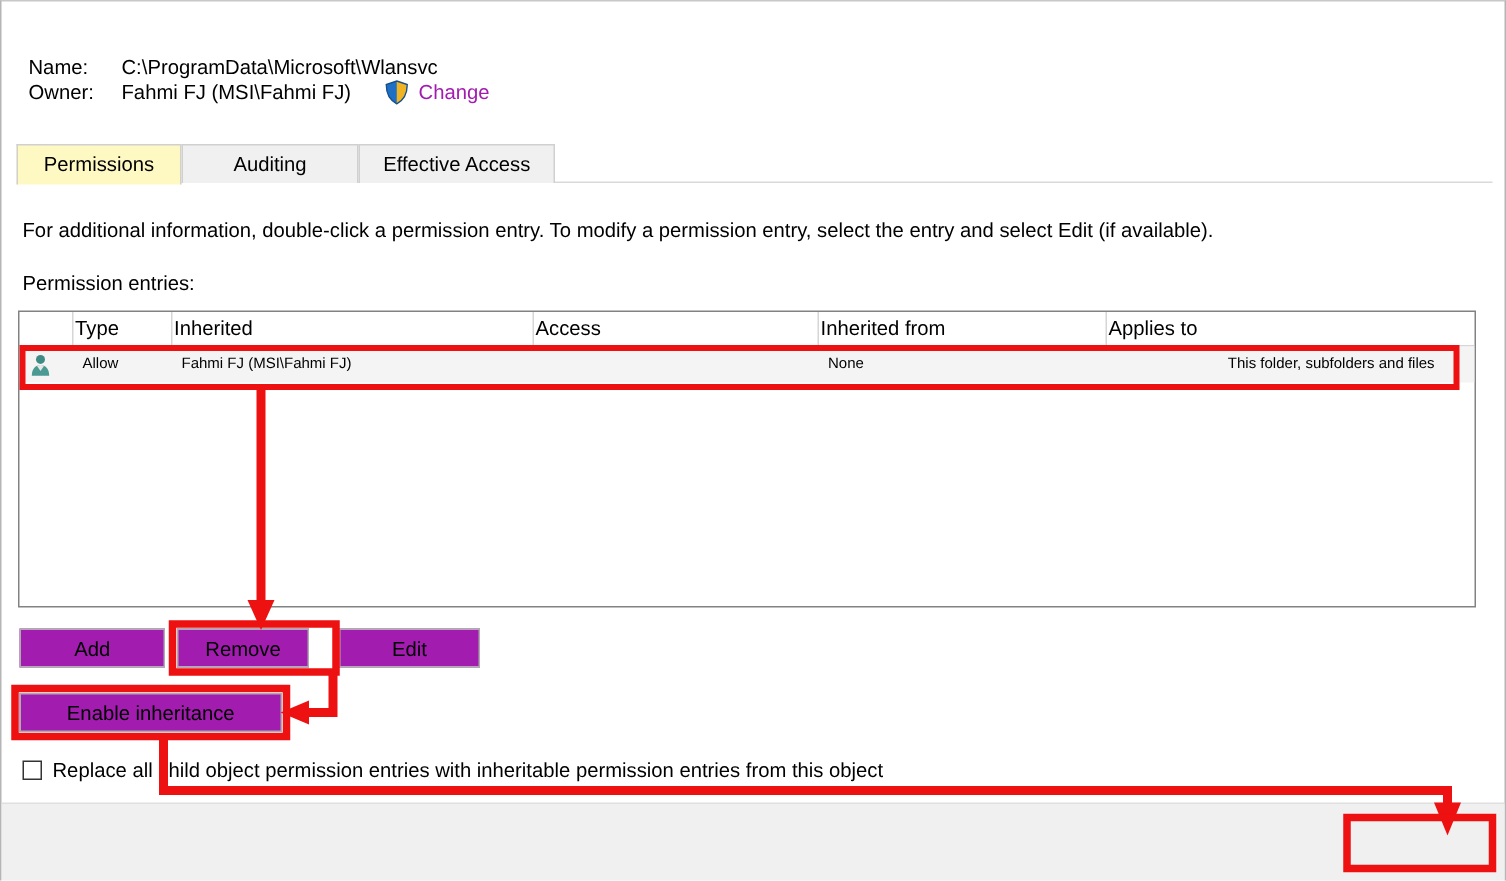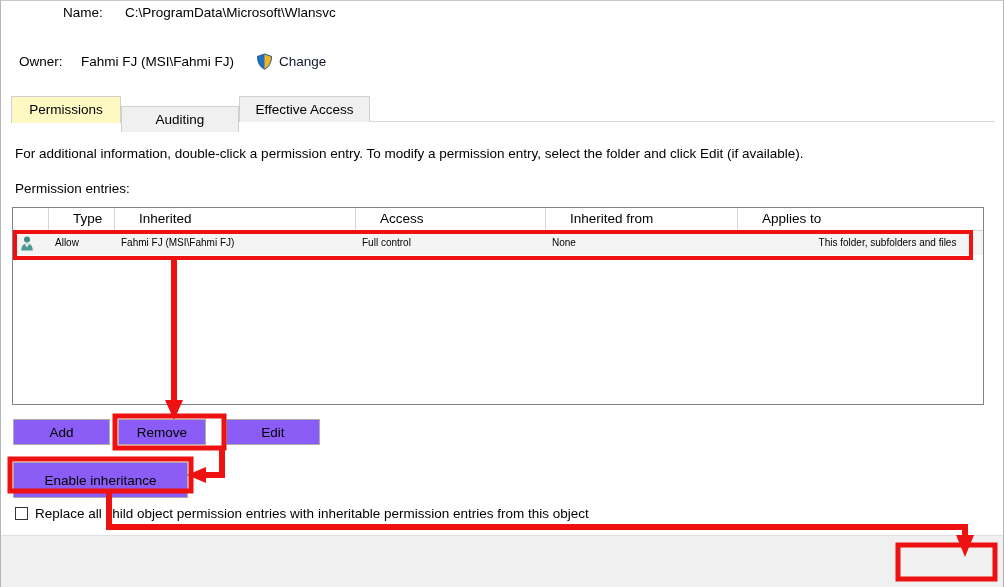--- a/index.html
+++ b/index.html
@@ -35,32 +35,32 @@
     left: 18px;
     display: flex;
     align-items: center;
   }
   .hdr-label {
     width: 62px;
     flex: 0 0 62px;
   }
   .hdr-value { white-space: nowrap; }
 
-  #row-name  { top: 4px; margin-left: 44px; }
+  #row-name  { top: 36px; }
   #row-owner { top: 52px; }
 
   .shield {
     width: 17px; height: 17px;
     margin: 0 6px 0 22px;
     flex: 0 0 17px;
     display: inline-block;
     vertical-align: middle;
   }
   .change-link {
-    color: #0f172a;
+    color: #a21caf;
     text-decoration: none;
     cursor: pointer;
   }
 
   
   #tabstrip {
     position: absolute;
     left: 10px; top: 95px;
     width: 984px;
     height: 26px;
@@ -120,21 +120,21 @@
     width: 100%;
     height: 23px;
     border-bottom: 1px solid #d6d6d6;
     box-sizing: border-box;
   }
   .th {
     position: absolute;
     top: 0;
     height: 22px;
     line-height: 22px;
-    padding-left: 24px;
+    padding-left: 1px;
     box-sizing: border-box;
     border-left: 1px solid #d6d6d6;
     font-size: 13.5px;
     white-space: nowrap;
     cursor: default;
   }
   .th.first { border-left: none; }
 
   #datarow {
     position: absolute;
@@ -157,34 +157,34 @@
   #user-icon {
     position: absolute;
     left: 6px; top: 4px;
     width: 16px; height: 16px;
   }
 
   
   .btn {
     position: absolute;
     box-sizing: border-box;
-    background: #8b5cf6;
+    background: #a21caf;
     border: 1px solid #adadad;
     font-family: "Liberation Sans", sans-serif;
     font-size: 13.5px;
     color: #000000;
     text-align: center;
     cursor: default;
     padding: 0;
   }
 
   #btn-add                { left: 12px;  top: 418px; width: 97px;  height: 26px; }
   #btn-remove             { left: 117px; top: 418px; width: 88px; height: 26px; }
   #btn-edit              { left: 225px; top: 418px; width: 94px;  height: 26px; }
-  #btn-enable-inheritance { left: 12px;  top: 461px; width: 175px; height: 36px; }
+  #btn-enable-inheritance { left: 12px;  top: 461px; width: 175px; height: 26px; }
 
   
   #chk-row {
     position: absolute;
     left: 14px; top: 505px;
     display: flex;
     align-items: center;
   }
   #chk-box {
     width: 13px; height: 13px;
@@ -241,25 +241,25 @@
         <path d="M8.5 1 L15.5 3.4 C15.5 9.5 13 14 8.5 16.2 Z" fill="#f0b323"></path>
         <path d="M8.5 1 L15.5 3.4 C15.5 9.5 13 14 8.5 16.2 C4 14 1.5 9.5 1.5 3.4 Z" fill="none" stroke="#164f8c" stroke-width="0.9"></path>
       </svg>
     </span>
     <a class="change-link" href="#">Change</a>
   </div>
 
   <div id="tab-underline"></div>
   <div id="tabstrip">
     <div class="tab active" style="left:0px;  width:110px;">Permissions</div>
-    <div class="tab" style="left:110px;width:118px;margin-top:10px;">Auditing</div>
+    <div class="tab" style="left:110px;width:118px;">Auditing</div>
     <div class="tab" style="left:228px;width:131px;">Effective Access</div>
   </div>
 
-  <div id="info-text">For additional information, double-click a permission entry. To modify a permission entry, select the folder and click Edit (if available).</div>
+  <div id="info-text">For additional information, double-click a permission entry. To modify a permission entry, select the entry and select Edit (if available).</div>
   <div id="entries-label">Permission entries:</div>
 
   <div id="table-frame">
 
     <div id="thead">
       <div class="th first" style="left:0px;   width:35px;"></div>
       <div class="th" style="left:35px;  width:66px;">Type</div>
       <div class="th" style="left:101px; width:241px;">Inherited</div>
       <div class="th" style="left:342px; width:190px;">Access</div>
       <div class="th" style="left:724px; width:246px;">Applies to</div>
@@ -269,21 +269,20 @@
     <div id="datarow">
       <span id="user-icon">
         <svg width="16" height="16" viewBox="0 0 16 16">
           <circle cx="8" cy="4.6" r="3" fill="#3f8a84"></circle>
           <path d="M2.2 15.5 C2.2 10.8 4.8 8.4 8 8.4 C11.2 8.4 13.8 10.8 13.8 15.5 Z" fill="#4a9a93"></path>
           <path d="M5.6 8.9 L8 12.4 L10.4 8.9 C9.7 8.55 8.9 8.4 8 8.4 C7.1 8.4 6.3 8.55 5.6 8.9 Z" fill="#e8e8e8"></path>
         </svg>
       </span>
       <div class="td" style="left:35px;  width:66px;">Allow</div>
       <div class="td" style="left:101px; width:241px;">Fahmi FJ (MSI\Fahmi FJ)</div>
-      <div class="td" style="left:342px; width:190px;">Full control</div>
       <div class="td" style="left:532px; width:192px;">None</div>
       <div class="td" style="left:748px; width:246px;text-align:center;">This folder, subfolders and files</div>
     </div>
 
   </div>
 
   <button class="btn" id="btn-add">Add</button>
   <button class="btn" id="btn-remove">Remove</button>
   <button class="btn" id="btn-edit">Edit</button>
   <button class="btn" id="btn-enable-inheritance">Enable inheritance</button>

